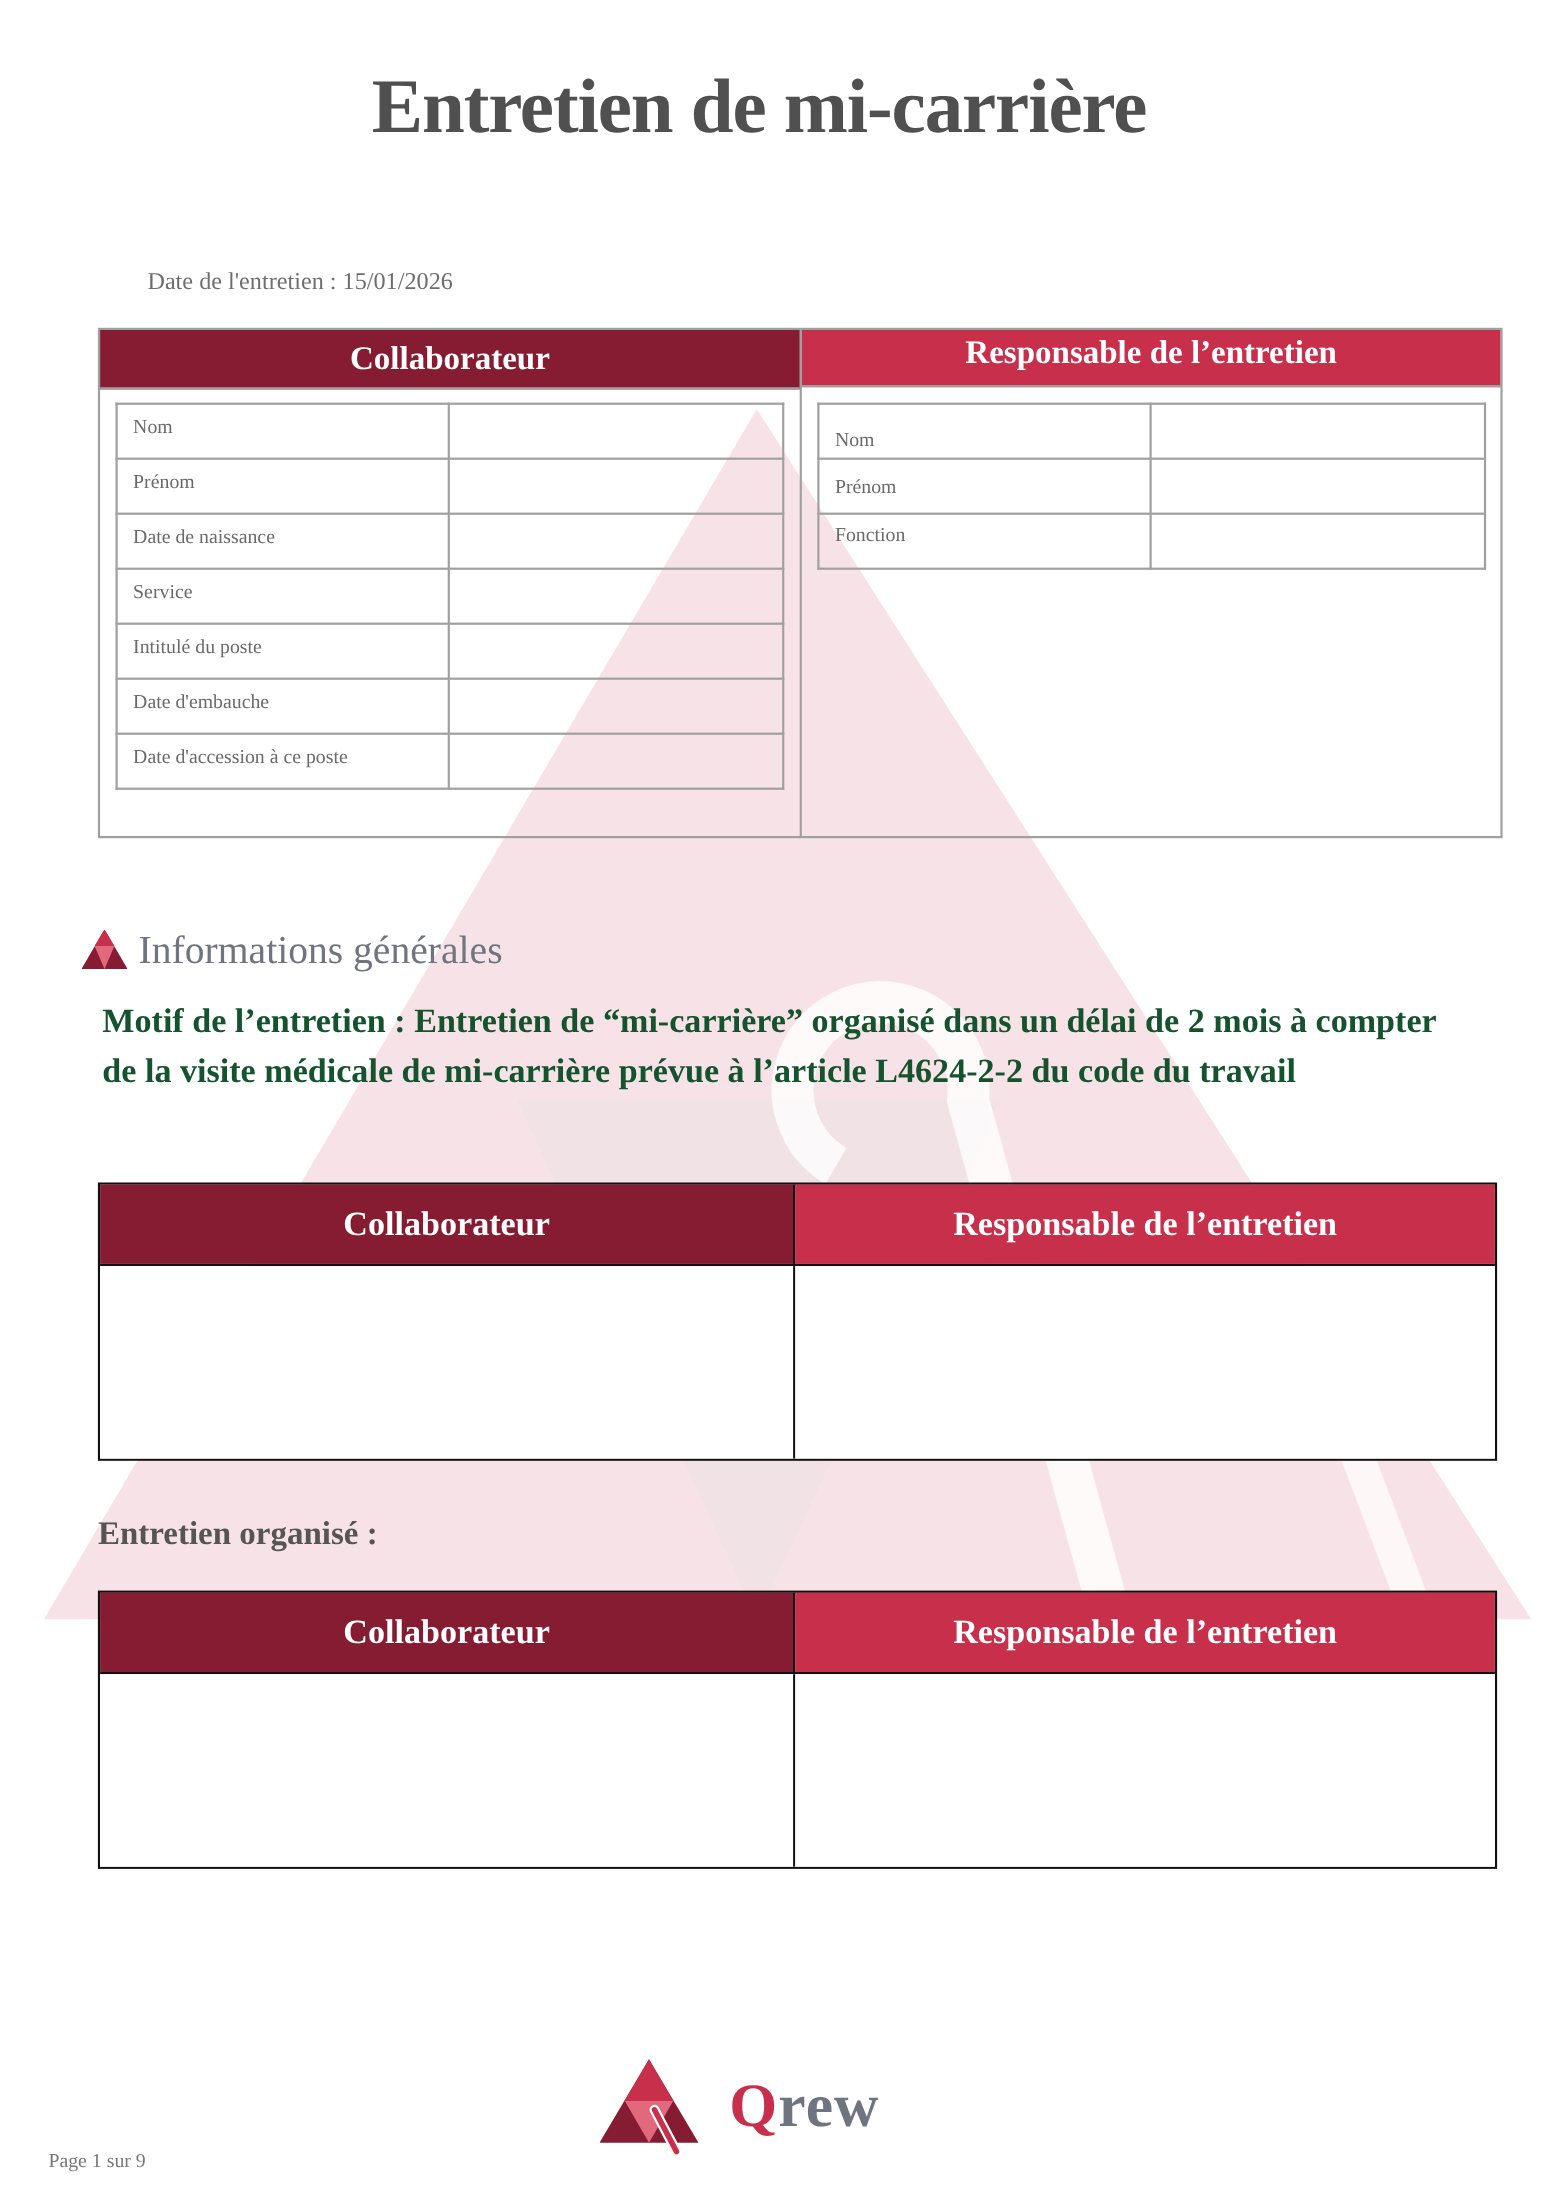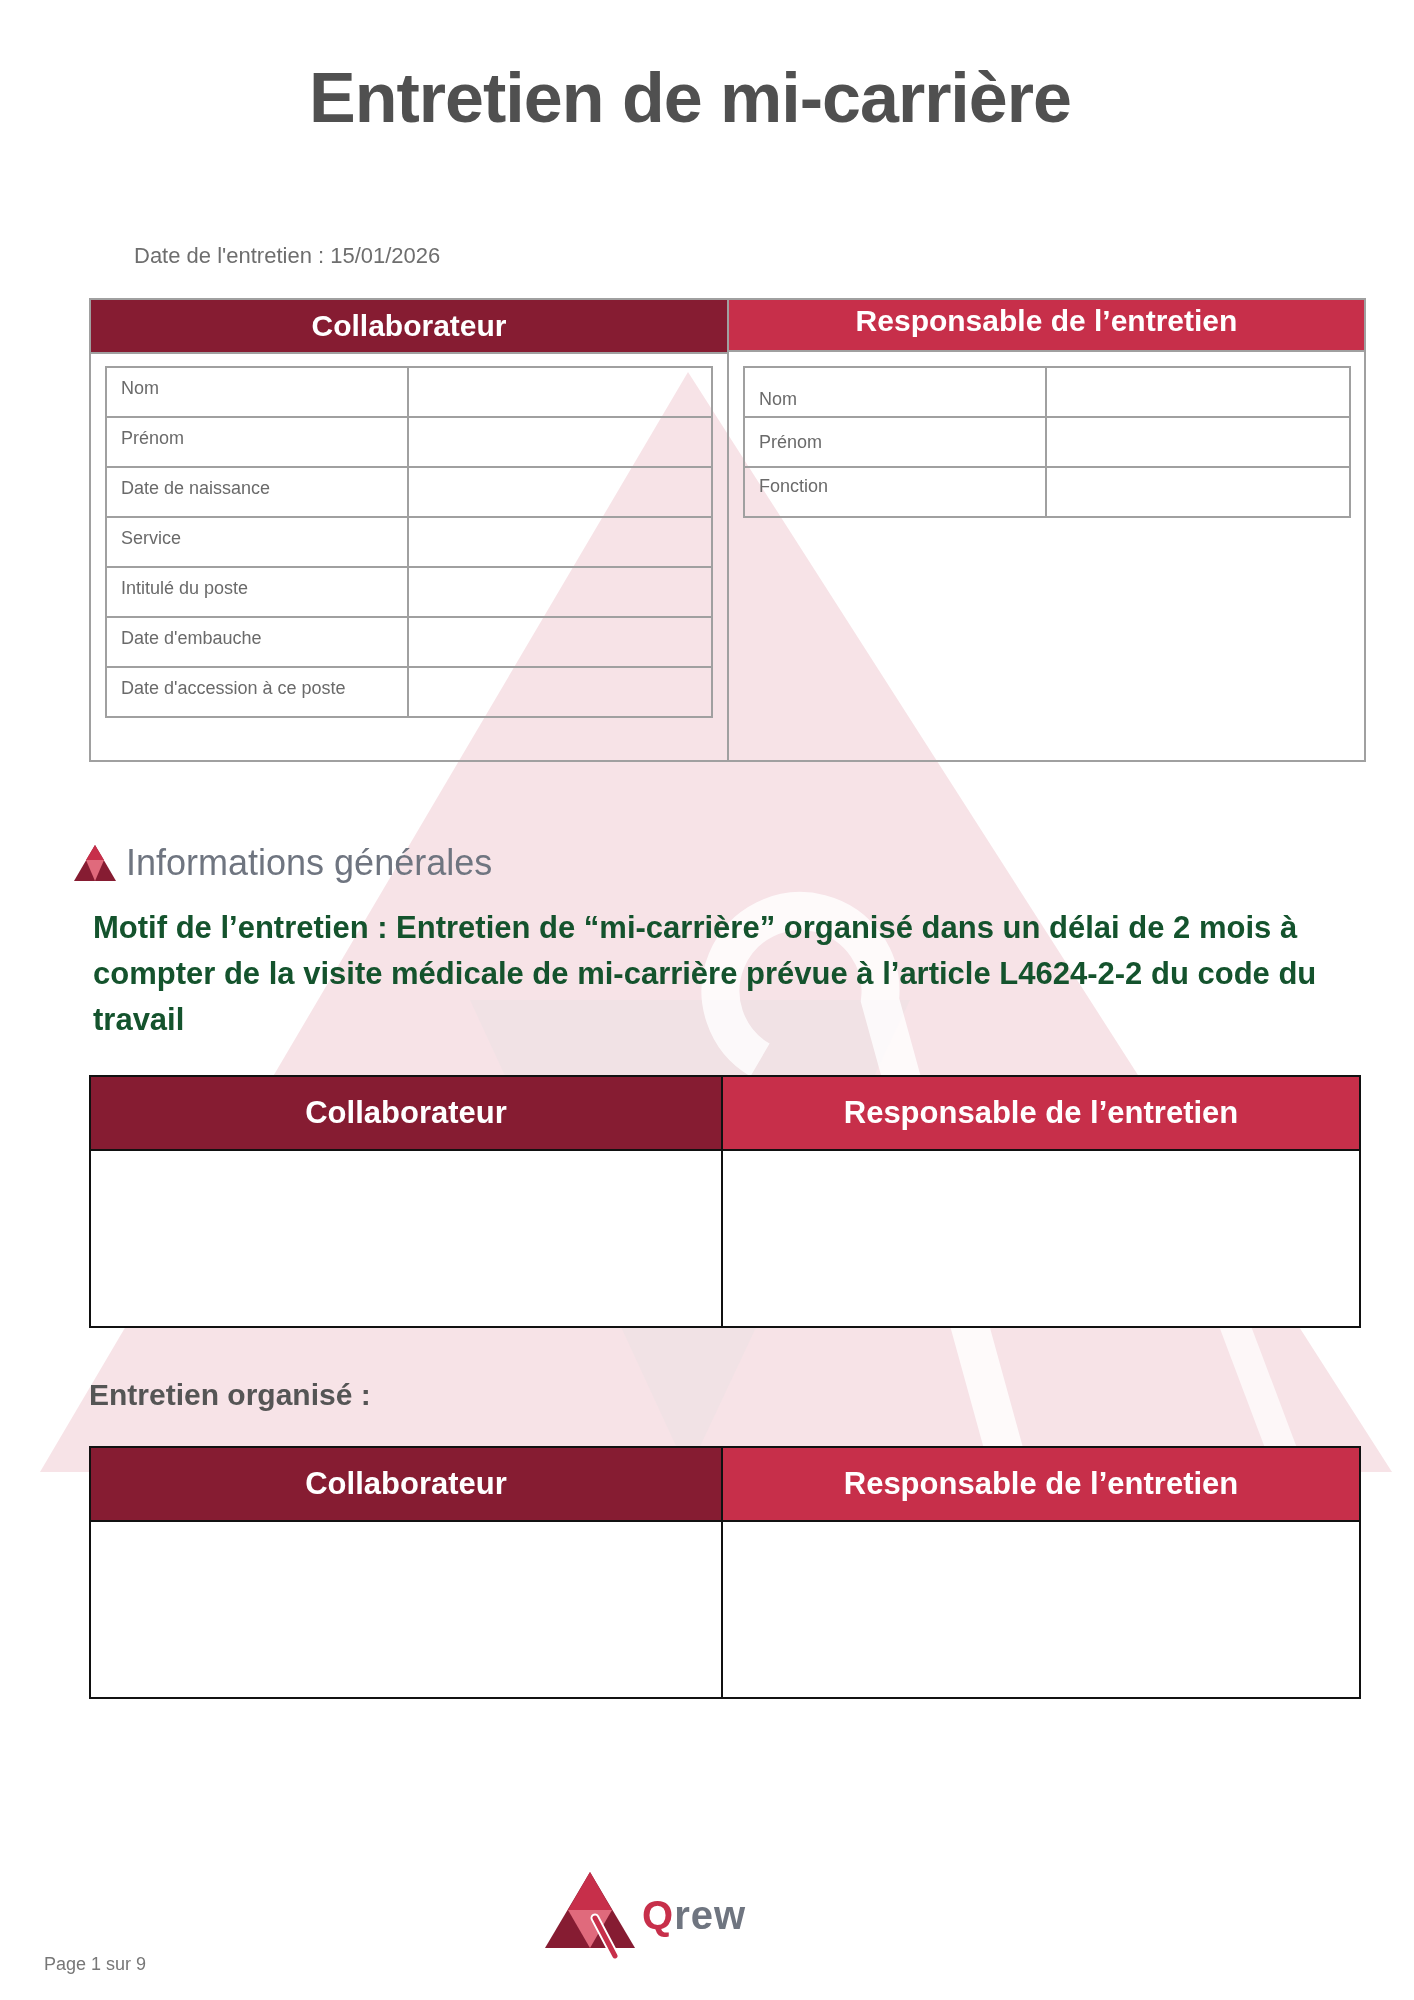--- a/index.html
+++ b/index.html
@@ -1,18 +1,18 @@
 <!DOCTYPE html>
 <html><head>
 <meta charset="utf-8">
 <style>
   html, body { margin: 0; padding: 0; }
   body { width: 1414px; height: 2000px; position: relative; background: #ffffff; font-family: "Liberation Sans", sans-serif; color: #555; overflow: hidden; }
   .watermark { position: absolute; left: 0; top: 0; width: 1414px; height: 2000px; z-index: 0; pointer-events: none; }
-  .content { position: absolute; left: 0; top: 0; width: 1414px; height: 2000px; z-index: 1; }
+  .content { position: absolute; left: 0; top: 0; width: 1414px; height: 2000px; z-index: 1; font-family: Liberation Serif, serif; }
   .title { position: absolute; top: 58px; left: 0; width: 1380px; text-align: center; font-size: 70px; font-weight: bold; color: #505050; letter-spacing: -1px; }
   .date-line { position: absolute; top: 243px; left: 90px; font-size: 22px; color: #6e6e6e; margin-left: 44px; }
   .info-table { position: absolute; top: 298px; left: 89px; width: 1277px; height: 464px; border: 2px solid #a0a0a0; box-sizing: border-box; display: flex; }
   .info-col { position: relative; height: 100%; box-sizing: border-box; }
   .info-col.left { width: 638px; border-right: 2px solid #a0a0a0; }
   .info-col.right { flex: 1; }
   .info-head { height: 52px; color: #fff; font-weight: bold; font-size: 30px; display: flex; align-items: center; justify-content: center; border-bottom: 2px solid #a0a0a0; }
   .info-head.dark { background: #861c32; }
   .info-head.red { background: #c72f4a; align-items: flex-start; padding-top: 4px; box-sizing: border-box; }
   .inner { position: absolute; border-collapse: collapse; }
@@ -30,21 +30,21 @@
   .grid-head .c1 { width: 630px; background: #861c32; border-right: 2px solid #111; }
   .grid-head .c2 { flex: 1; background: #c72f4a; }
   .grid-body { display: flex; flex: 1; }
   .grid-body .c1 { width: 630px; border-right: 2px solid #111; background: #fff; }
   .grid-body .c2 { flex: 1; background: #fff; }
   .t2 { top: 1075px; height: 253px; }
   .t3 { top: 1446px; height: 253px; }
   .org-label { position: absolute; top: 1378px; left: 89px; font-size: 30px; font-weight: bold; color: #555; }
   .page-num { position: absolute; top: 1954px; left: 44px; font-size: 18px; color: #777; }
   .logo { position: absolute; top: 1870px; left: 545px; display: flex; align-items: center; }
-  .logo-text { font-size: 40px; font-weight: bold; margin-left: 1px; color: #6f7580; letter-spacing: 1px; }
+  .logo-text { font-size: 56px; font-weight: bold; margin-left: 22px; color: #6f7580; letter-spacing: 1px; }
   .logo-text .q { color: #c72f4a; }
 </style>
 </head>
 <body>
 
 <svg class="watermark" viewBox="0 0 1414 2000">
   <polygon points="688,372 40,1472 1392,1472" fill="#f7e3e7"></polygon>
   <polygon points="470,1000 910,1000 688,1472" fill="#f1e2e5"></polygon>
   <path d="M760,1060 A80,80 0 1 1 880,1000 L1010,1472" stroke="#ffffff" stroke-width="38" fill="none" opacity="0.8"></path>
   <path d="M1180,1180 L1290,1472" stroke="#ffffff" stroke-width="30" fill="none" opacity="0.7"></path>

